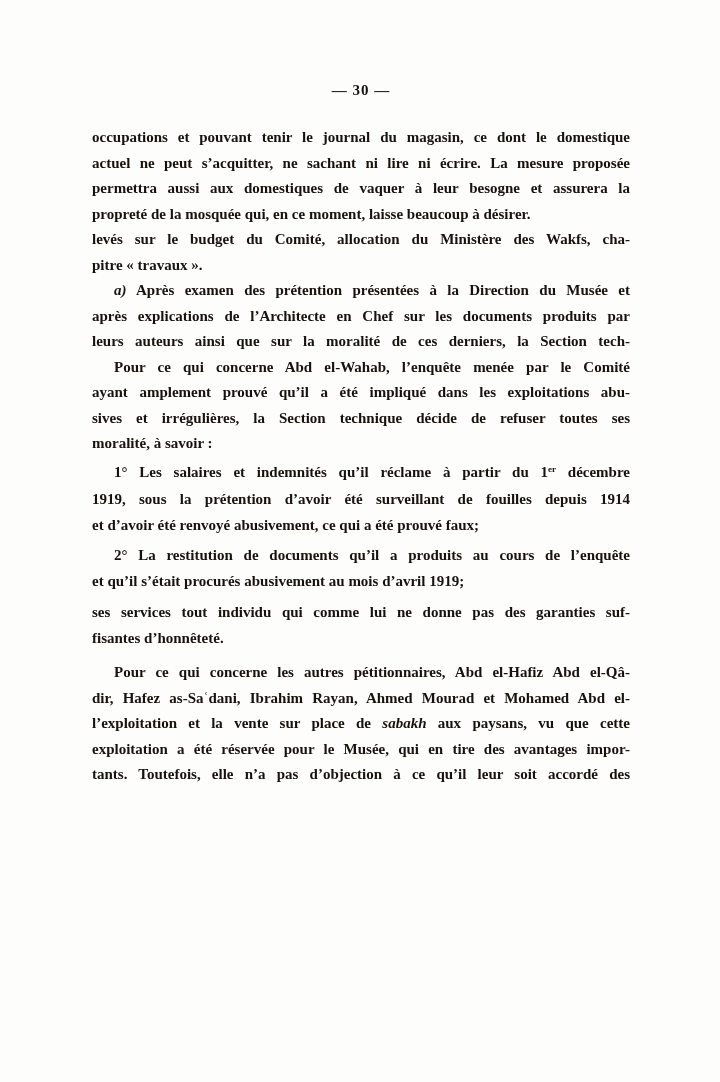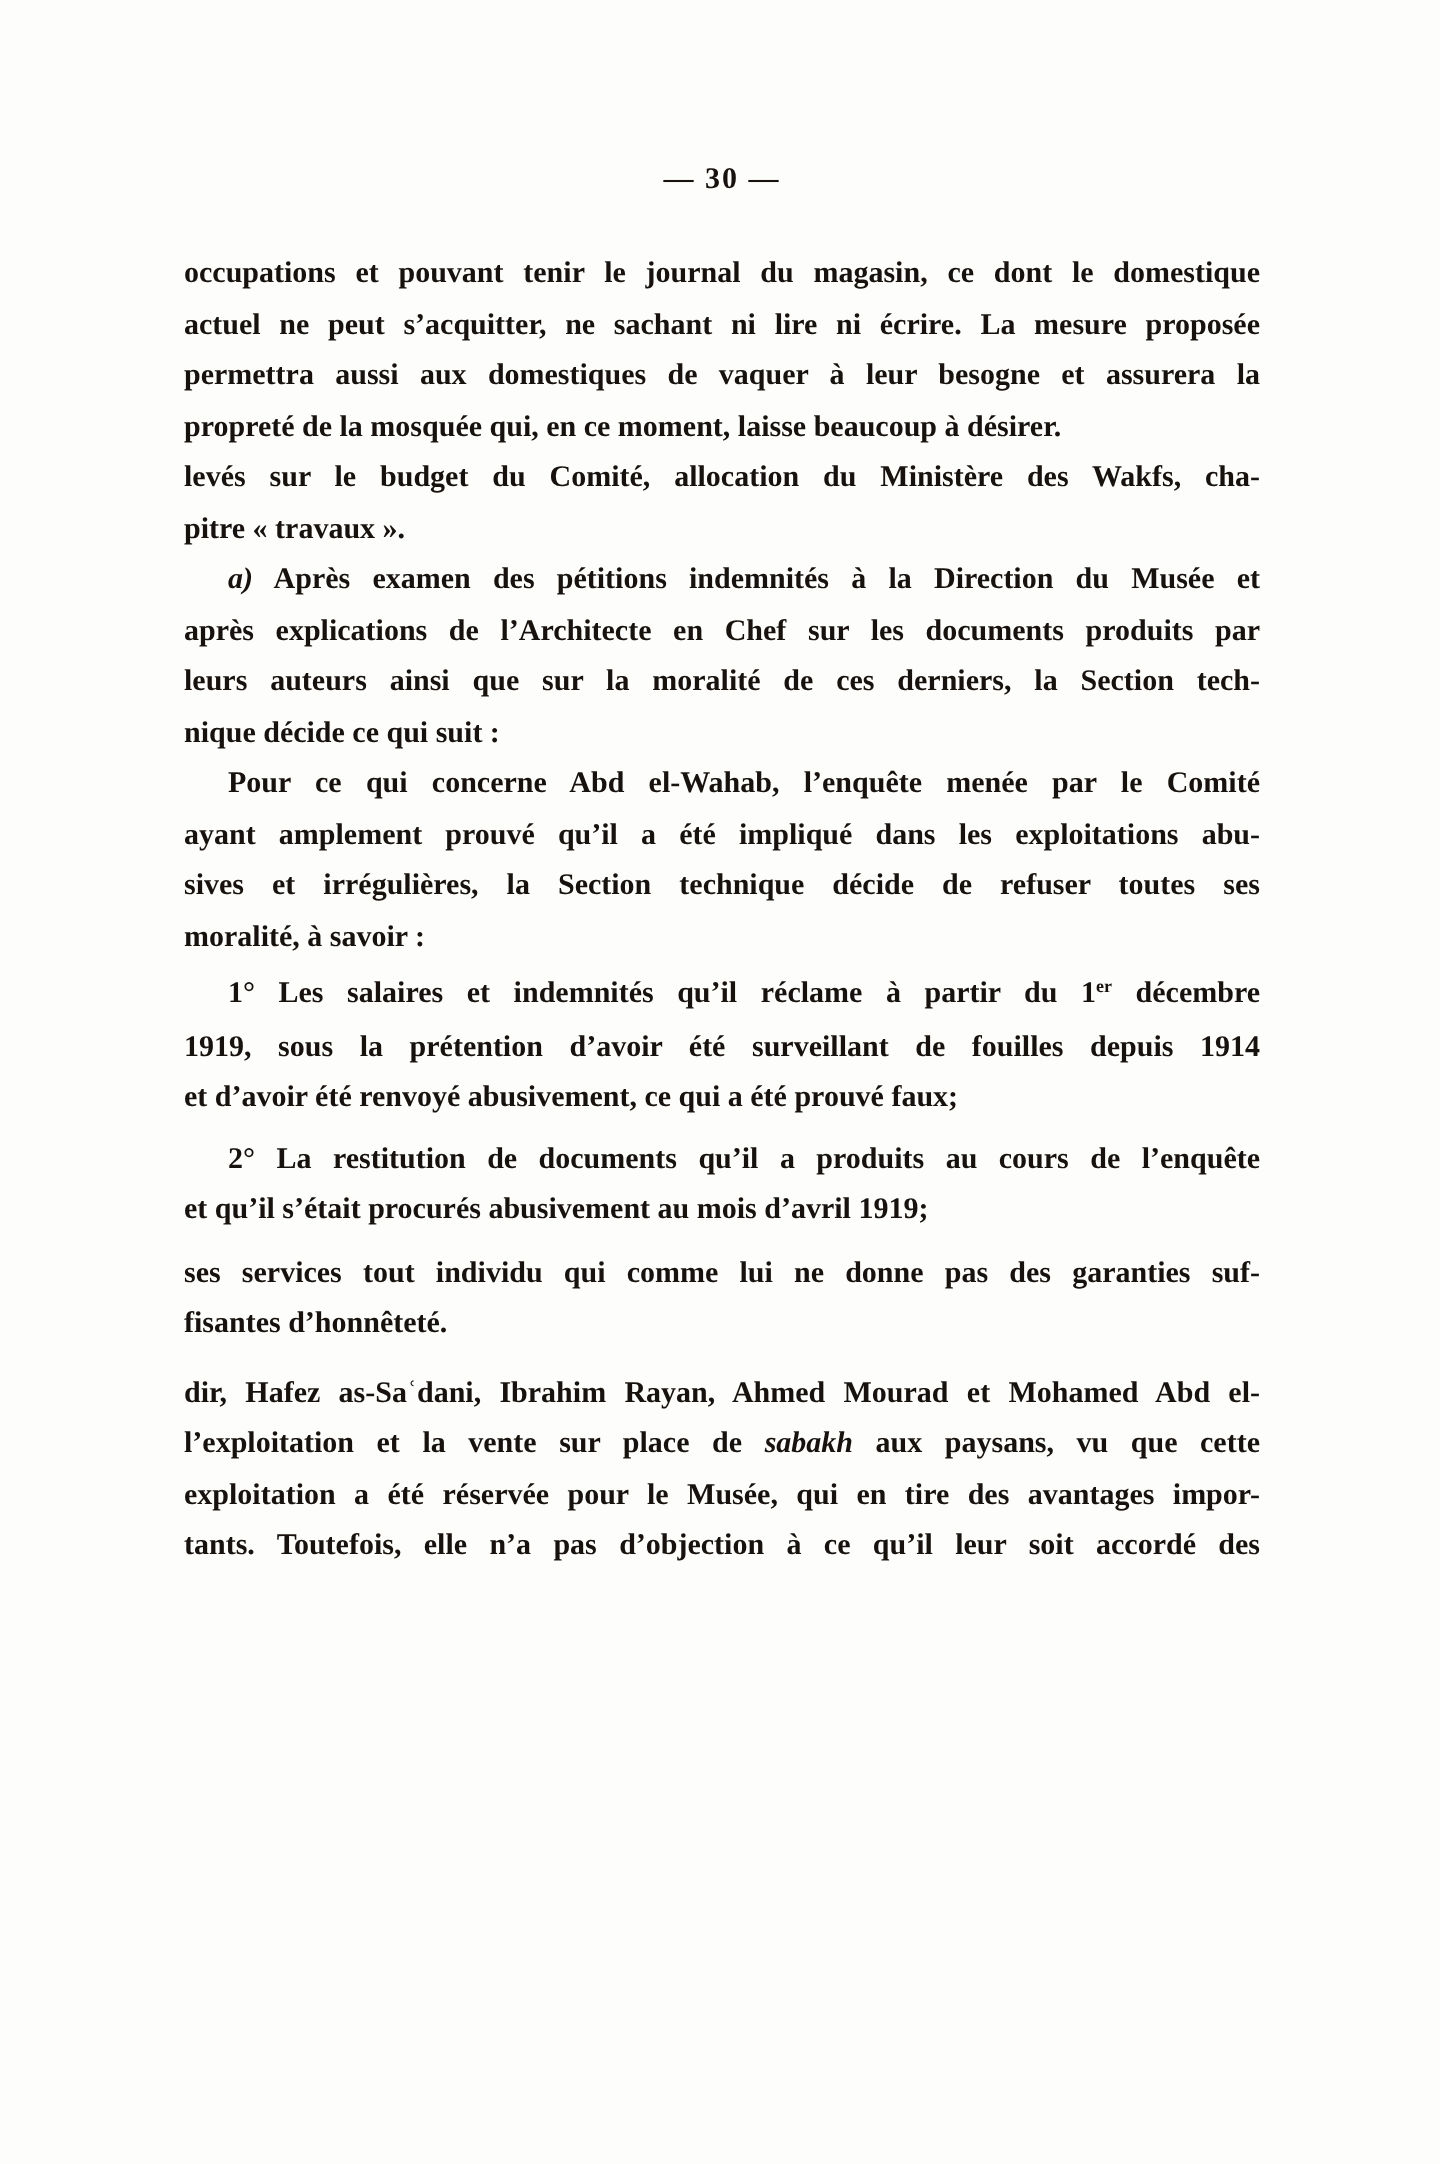--- a/index.html
+++ b/index.html
@@ -72,24 +72,23 @@
           <div class="line" data-name="text-line">occupations et pouvant tenir le journal du magasin, ce dont le domestique</div>
           <div class="line" data-name="text-line">actuel ne peut s’acquitter, ne sachant ni lire ni écrire. La mesure proposée</div>
           <div class="line" data-name="text-line">permettra aussi aux domestiques de vaquer à leur besogne et assurera la</div>
           <div class="line last" data-name="text-line">propreté de la mosquée qui, en ce moment, laisse beaucoup à désirer.</div>
         </div>
         <div class="para body" data-name="paragraph-salaires">
           <div class="line" data-name="text-line">levés sur le budget du Comité, allocation du Ministère des Wakfs, cha-</div>
           <div class="line last" data-name="text-line">pitre « travaux ».</div>
         </div>
         <div class="para body" data-name="paragraph-petitions">
-          <div class="line indent" data-name="text-line"><i>a)</i><span> Après examen des pétitions indemnités à la Direction du Musée et</span></div>
+          <div class="line indent" data-name="text-line"><i>a)</i><span> Après examen des prétention présentées à la Direction du Musée et</span></div>
           <div class="line" data-name="text-line">après explications de l’Architecte en Chef sur les documents produits par</div>
           <div class="line" data-name="text-line">leurs auteurs ainsi que sur la moralité de ces derniers, la Section tech-</div>
-          <div class="line last" data-name="text-line">nique décide ce qui suit :</div>
         </div>
         <div class="para body" data-name="paragraph-abd-el-wahab">
           <div class="line indent" data-name="text-line">Pour ce qui concerne Abd el-Wahab, l’enquête menée par le Comité</div>
           <div class="line" data-name="text-line">ayant amplement prouvé qu’il a été impliqué dans les exploitations abu-</div>
           <div class="line" data-name="text-line">sives et irrégulières, la Section technique décide de refuser toutes ses</div>
           <div class="line last" data-name="text-line">moralité, à savoir :</div>
         </div>
         <div class="para numbered-item" data-name="item-1">
           <div class="line indent" data-name="text-line"><span>1° Les salaires et indemnités qu’il réclame à partir du 1</span><sup>er</sup><span> décembre</span></div>
           <div class="line" data-name="text-line">1919, sous la prétention d’avoir été surveillant de fouilles depuis 1914</div>
@@ -97,20 +96,21 @@
         </div>
         <div class="para numbered-item" data-name="item-2">
           <div class="line indent" data-name="text-line">2° La restitution de documents qu’il a produits au cours de l’enquête</div>
           <div class="line last" data-name="text-line">et qu’il s’était procurés abusivement au mois d’avril 1919;</div>
         </div>
         <div class="para numbered-item" data-name="item-3">
           <div class="line" data-name="text-line">ses services tout individu qui comme lui ne donne pas des garanties suf-</div>
           <div class="line last" data-name="text-line">fisantes d’honnêteté.</div>
         </div>
         <div class="para body" data-name="paragraph-petitionnaires">
+          <div class="line indent" data-name="text-line">Pour ce qui concerne les autres pétitionnaires, Abd el-Hafiz Abd el-Qâ-</div>
           <div class="line" data-name="text-line">dir, Hafez as-Saʿdani, Ibrahim Rayan, Ahmed Mourad et Mohamed Abd el-</div>
           <div class="line" data-name="text-line"><span>l’exploitation et la vente sur place de </span><i>sabakh</i><span> aux paysans, vu que cette</span></div>
           <div class="line" data-name="text-line">exploitation a été réservée pour le Musée, qui en tire des avantages impor-</div>
           <div class="line" data-name="text-line">tants. Toutefois, elle n’a pas d’objection à ce qu’il leur soit accordé des</div>
         </div>
       </div>
   </div>
 </div>
 
 </body></html>

